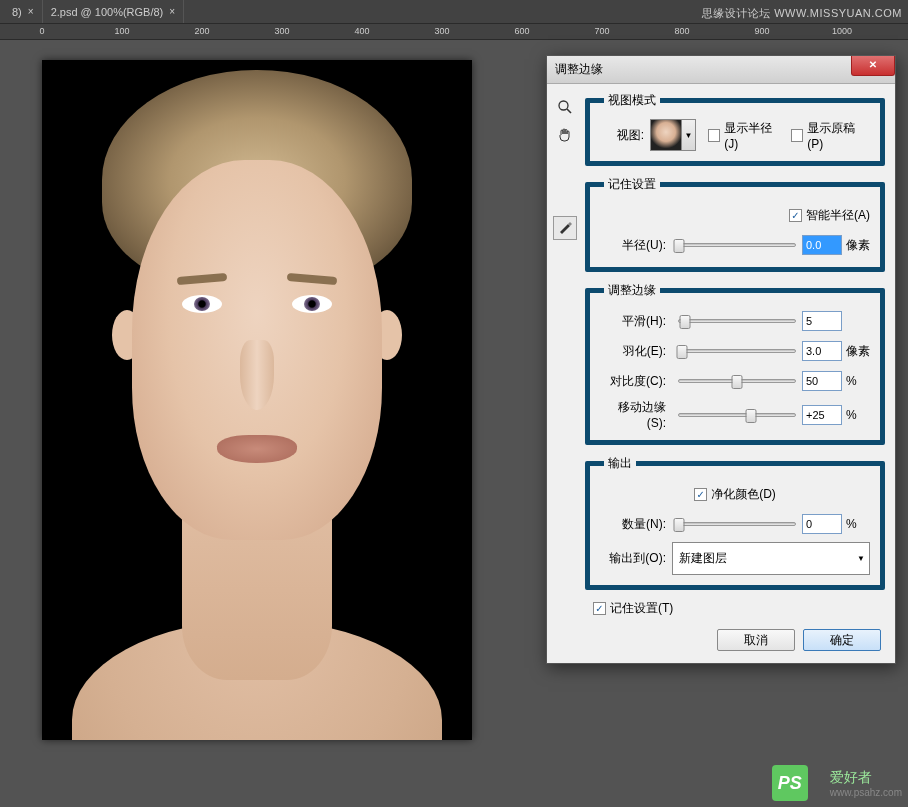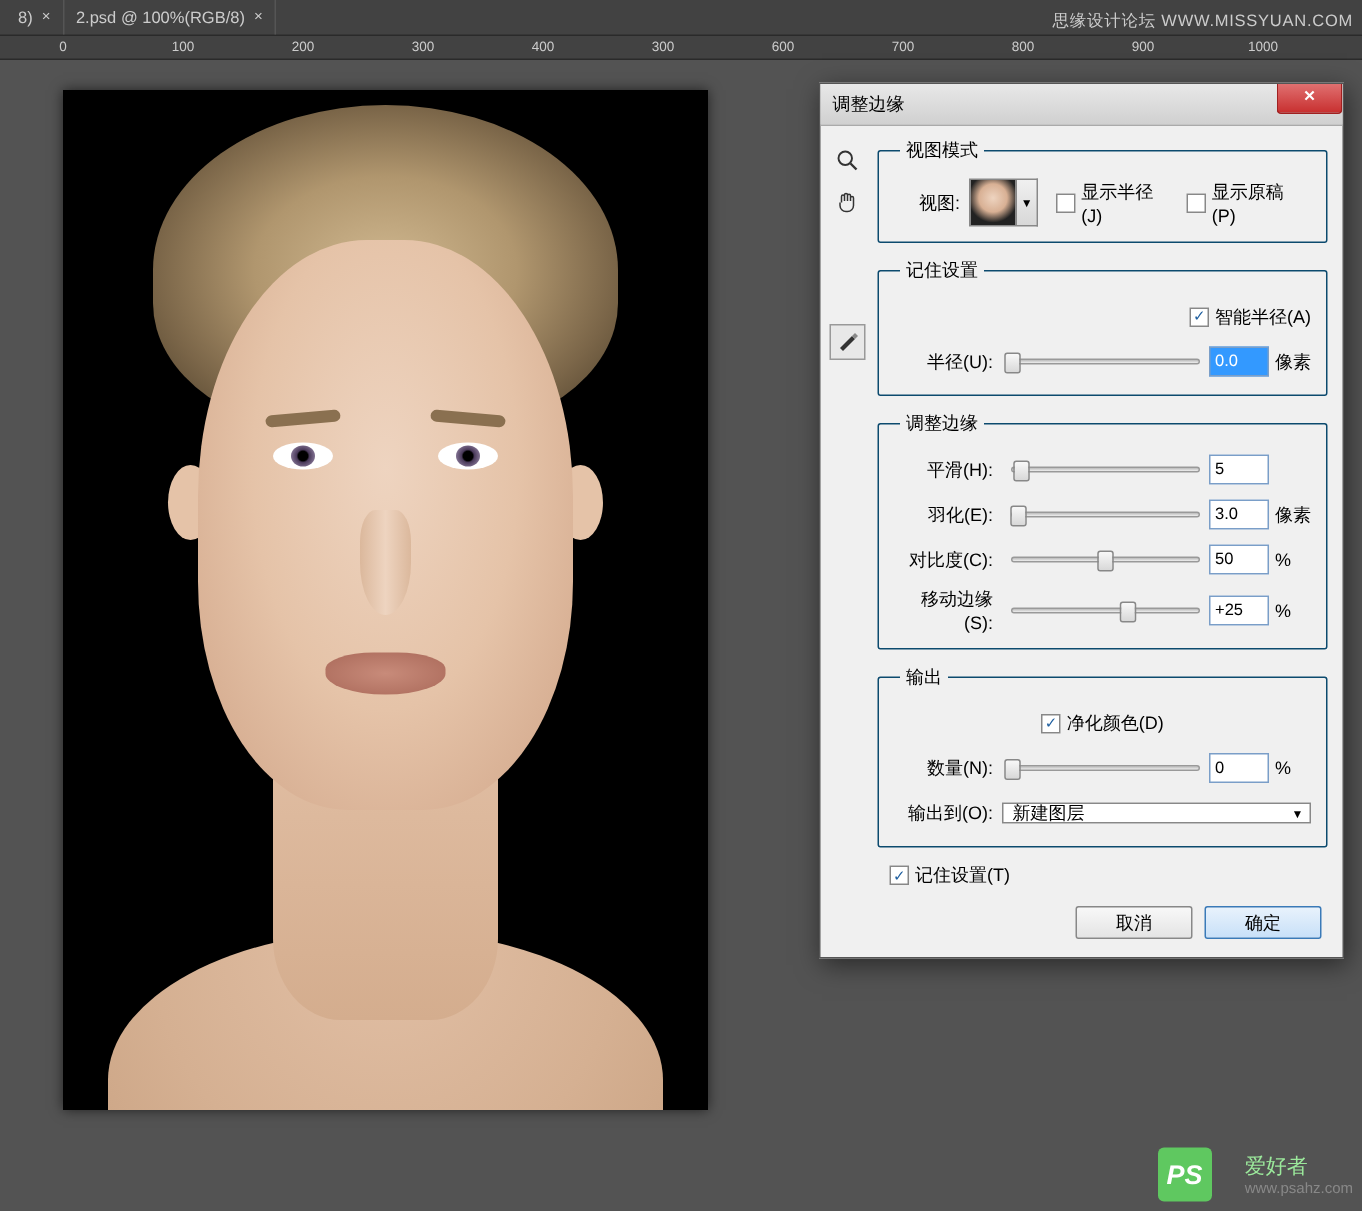--- a/index.html
+++ b/index.html
@@ -222,21 +222,21 @@
       display: flex;
       align-items: center;
       justify-content: center;
       font-size: 14px;
     }
     .content-col {
       flex: 1;
       padding-left: 4px;
     }
     fieldset {
-      border: 1px solid #0c4a6e;
+      border: 5px solid #0c4a6e;
       border-radius: 2px;
       margin-bottom: 10px;
       padding: 10px 10px 10px 10px;
     }
     legend {
       padding: 0 4px;
       font-size: 12px;
       margin-left: 4px;
     }
     .row {
@@ -320,21 +320,21 @@
       border: 1px solid #888;
       border-left: none;
       background: linear-gradient(to bottom, #f0f0f0, #d8d8d8);
       display: inline-flex;
       align-items: center;
       justify-content: center;
       font-size: 8px;
     }
     .select {
       flex: 1;
-      height: 14px;
+      height: 33px;
       border: 1px solid #888;
       background: #fff;
       display: flex;
       align-items: center;
       justify-content: space-between;
       padding: 0 4px 0 6px;
       font-size: 12px;
     }
     .select .caret { font-size: 8px; }
     .btn-row {

